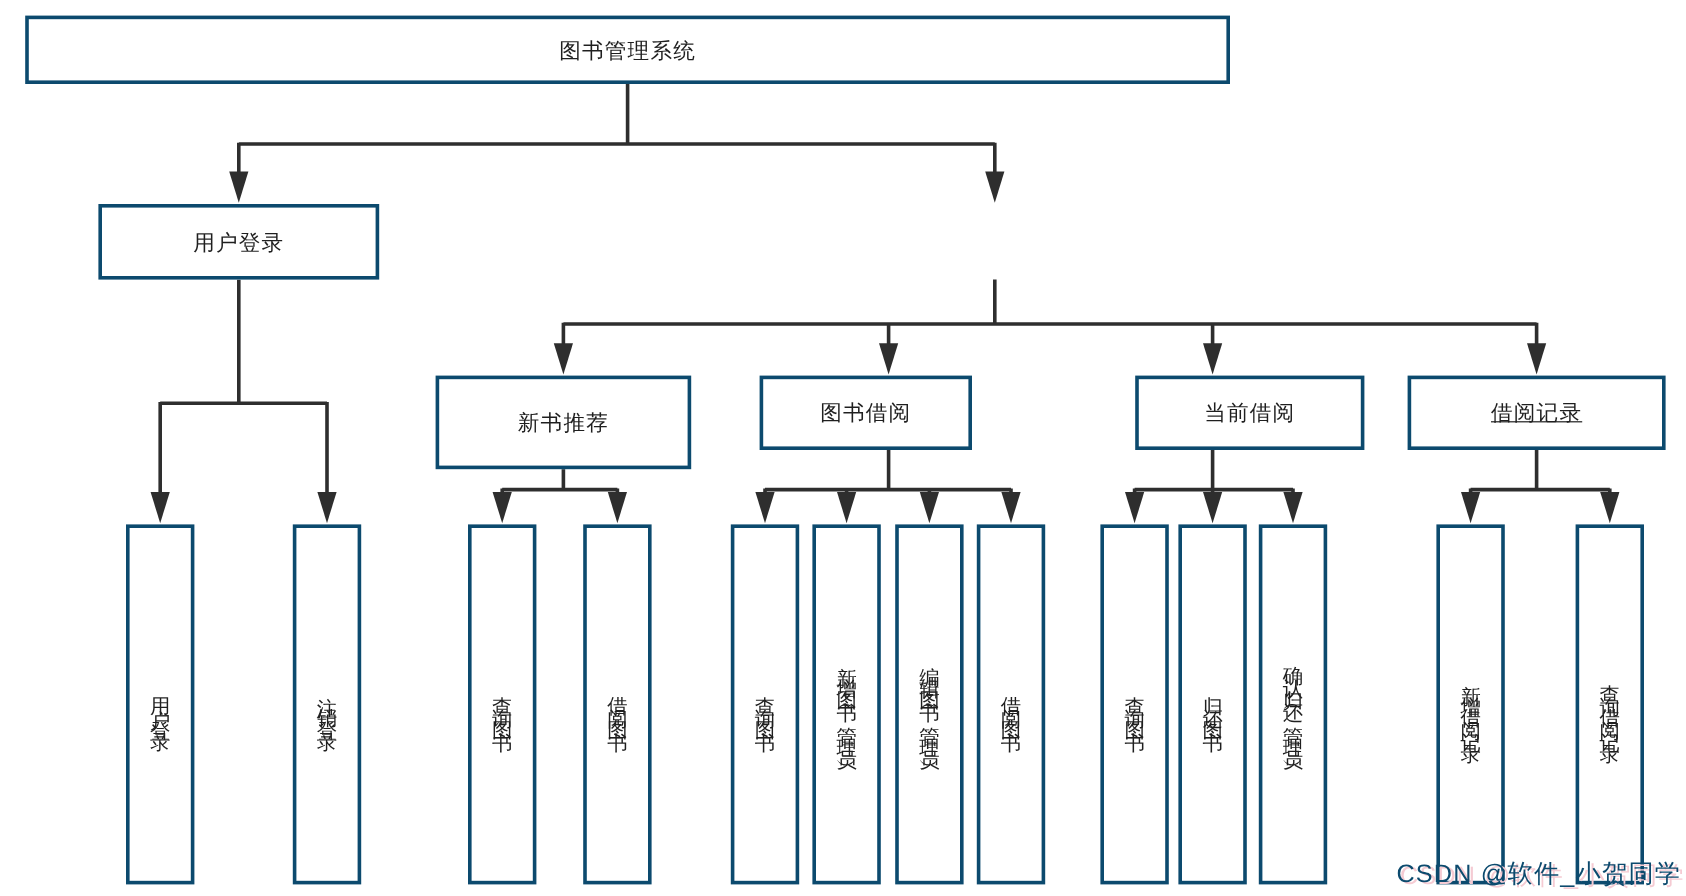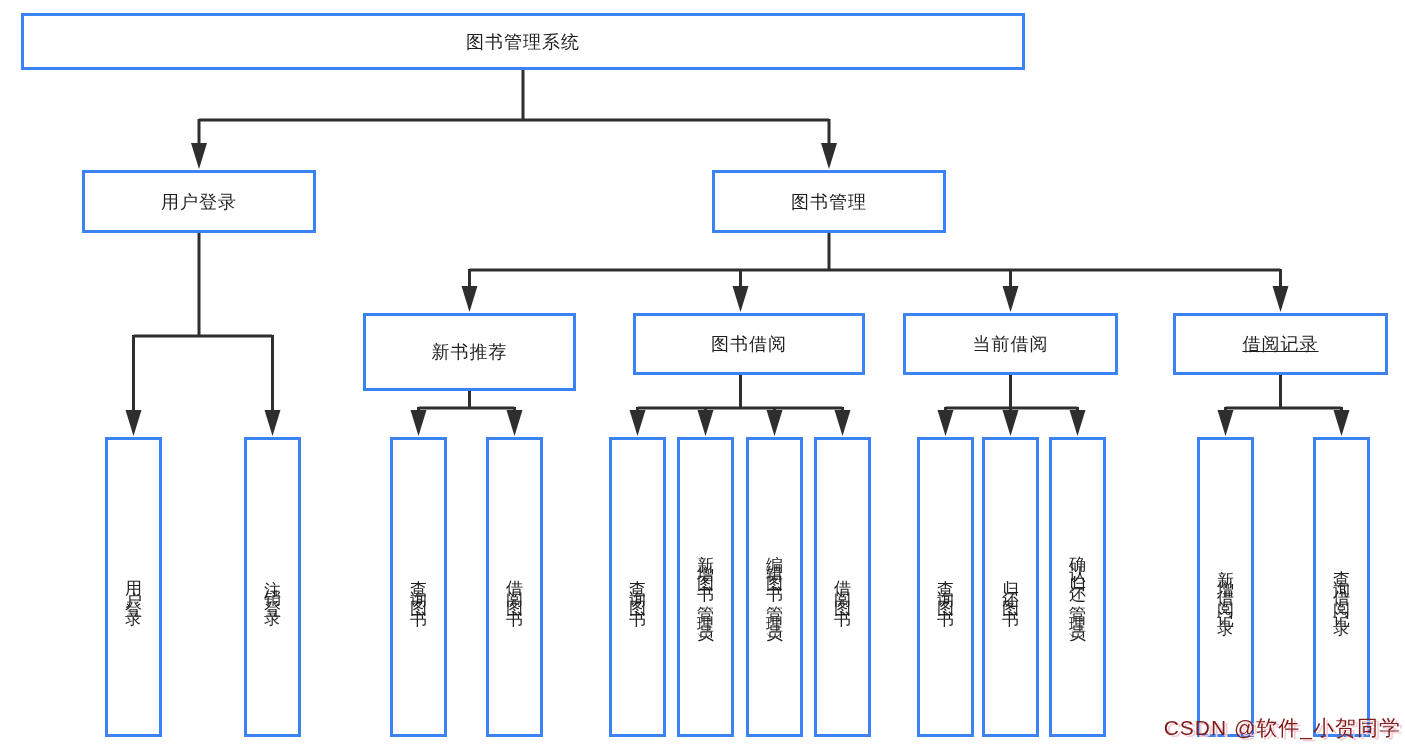--- a/index.html
+++ b/index.html
@@ -5,34 +5,34 @@
   html,body{margin:0;padding:0;}
   body{
     width:1405px;height:747px;position:relative;background:#ffffff;
     font-family:"Liberation Sans","DejaVu Sans",sans-serif;
     overflow:hidden;
   }
   .stage{position:absolute;inset:0;width:1405px;height:747px;}
   svg.wires{position:absolute;left:0;top:0;width:1405px;height:747px;pointer-events:none;}
   .box{
     position:absolute;box-sizing:border-box;
-    border:3px solid #3b82f6;background:#ffffff;
+    border:3px solid #0c4a6e;background:#ffffff;
     display:flex;align-items:center;justify-content:center;
     color:#1f1f1f;
   }
   .hbox{font-size:18px;letter-spacing:1px;}
   .leaf{width:57px;height:300px;top:437px;}
   .leaf span{
     writing-mode:vertical-rl;text-orientation:mixed;
     font-size:17px;letter-spacing:10px;line-height:1;
     white-space:nowrap;
   }
   .watermark{
     position:absolute;right:4px;bottom:5px;
-    font-size:21px;color:#7f1d1d;
+    font-size:21px;color:#0c4a6e;
     text-shadow:3px 2px 0 #f5cbd3;
     letter-spacing:1px;
   }
 </style>
 </head>
 <body>
 
 <div class="stage">
 
   <svg class="wires" viewBox="0 0 1405 747" xmlns="http://www.w3.org/2000/svg">
@@ -75,31 +75,28 @@
     </g>
   </svg>
 
   <div class="box hbox" style="left:21px;top:13px;width:1004px;height:57px;">
     <span>图书管理系统</span>
   </div>
 
   <div class="box hbox" style="left:82px;top:170px;width:234px;height:63px;">
     <span>用户登录</span>
   </div>
-  <div class="box hbox" style="left:712px;top:170px;width:234px;height:63px;">
-    <span>图书管理</span>
-  </div>
 
   <div class="box hbox" style="left:363px;top:313px;width:213px;height:78px;">
     <span>新书推荐</span>
   </div>
-  <div class="box hbox" style="left:633px;top:313px;width:232px;height:62px;">
+  <div class="box hbox" style="left:633px;top:313px;width:177px;height:62px;">
     <span>图书借阅</span>
   </div>
-  <div class="box hbox" style="left:903px;top:313px;width:215px;height:62px;">
+  <div class="box hbox" style="left:946px;top:313px;width:191px;height:62px;">
     <span>当前借阅</span>
   </div>
   <div class="box hbox" style="left:1173px;top:313px;width:215px;height:62px;text-decoration:underline;">
     <span>借阅记录</span>
   </div>
 
   <div class="box leaf" style="left:105px;">
     <span>用户登录</span>
   </div>
   <div class="box leaf" style="left:244px;">

